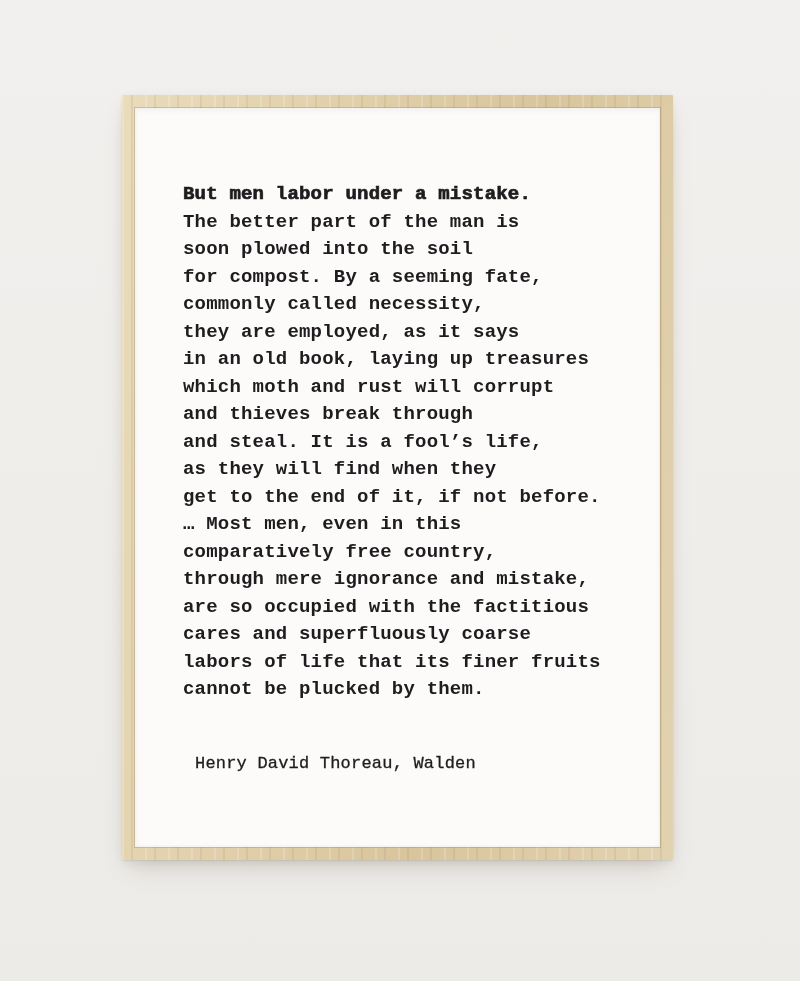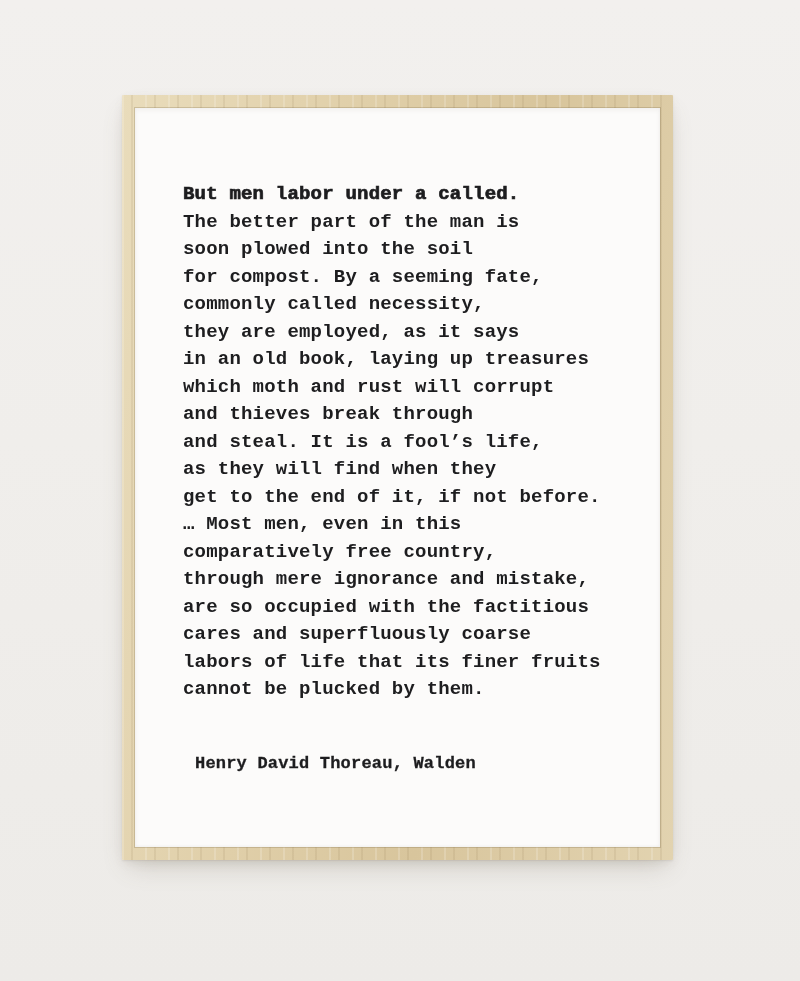--- a/index.html
+++ b/index.html
@@ -71,33 +71,33 @@
     font-weight: bold;
     letter-spacing: 0.2px;
     line-height: 27.5px;
     white-space: pre-line;
   }
 
   .quote-attribution {
     margin-left: 12px;
     margin-top: 50px;
     font-size: 17px;
-    font-weight: bold;
+    font-weight: normal;
     letter-spacing: 0.2px;
     -webkit-text-stroke: 0.3px #1d1d1f;
     white-space: nowrap;
   }
 </style>
 </head>
 <body>
 
 <div class="scene">
   <div class="frame">
     <div class="paper">
-      <div class="quote-heading">But men labor under a called.</div>
+      <div class="quote-heading">But men labor under a mistake.</div>
       <div class="quote-body">The better part of the man is
 soon plowed into the soil
 for compost. By a seeming fate,
 commonly called necessity,
 they are employed, as it says
 in an old book, laying up treasures
 which moth and rust will corrupt
 and thieves break through
 and steal. It is a fool’s life,
 as they will find when they

